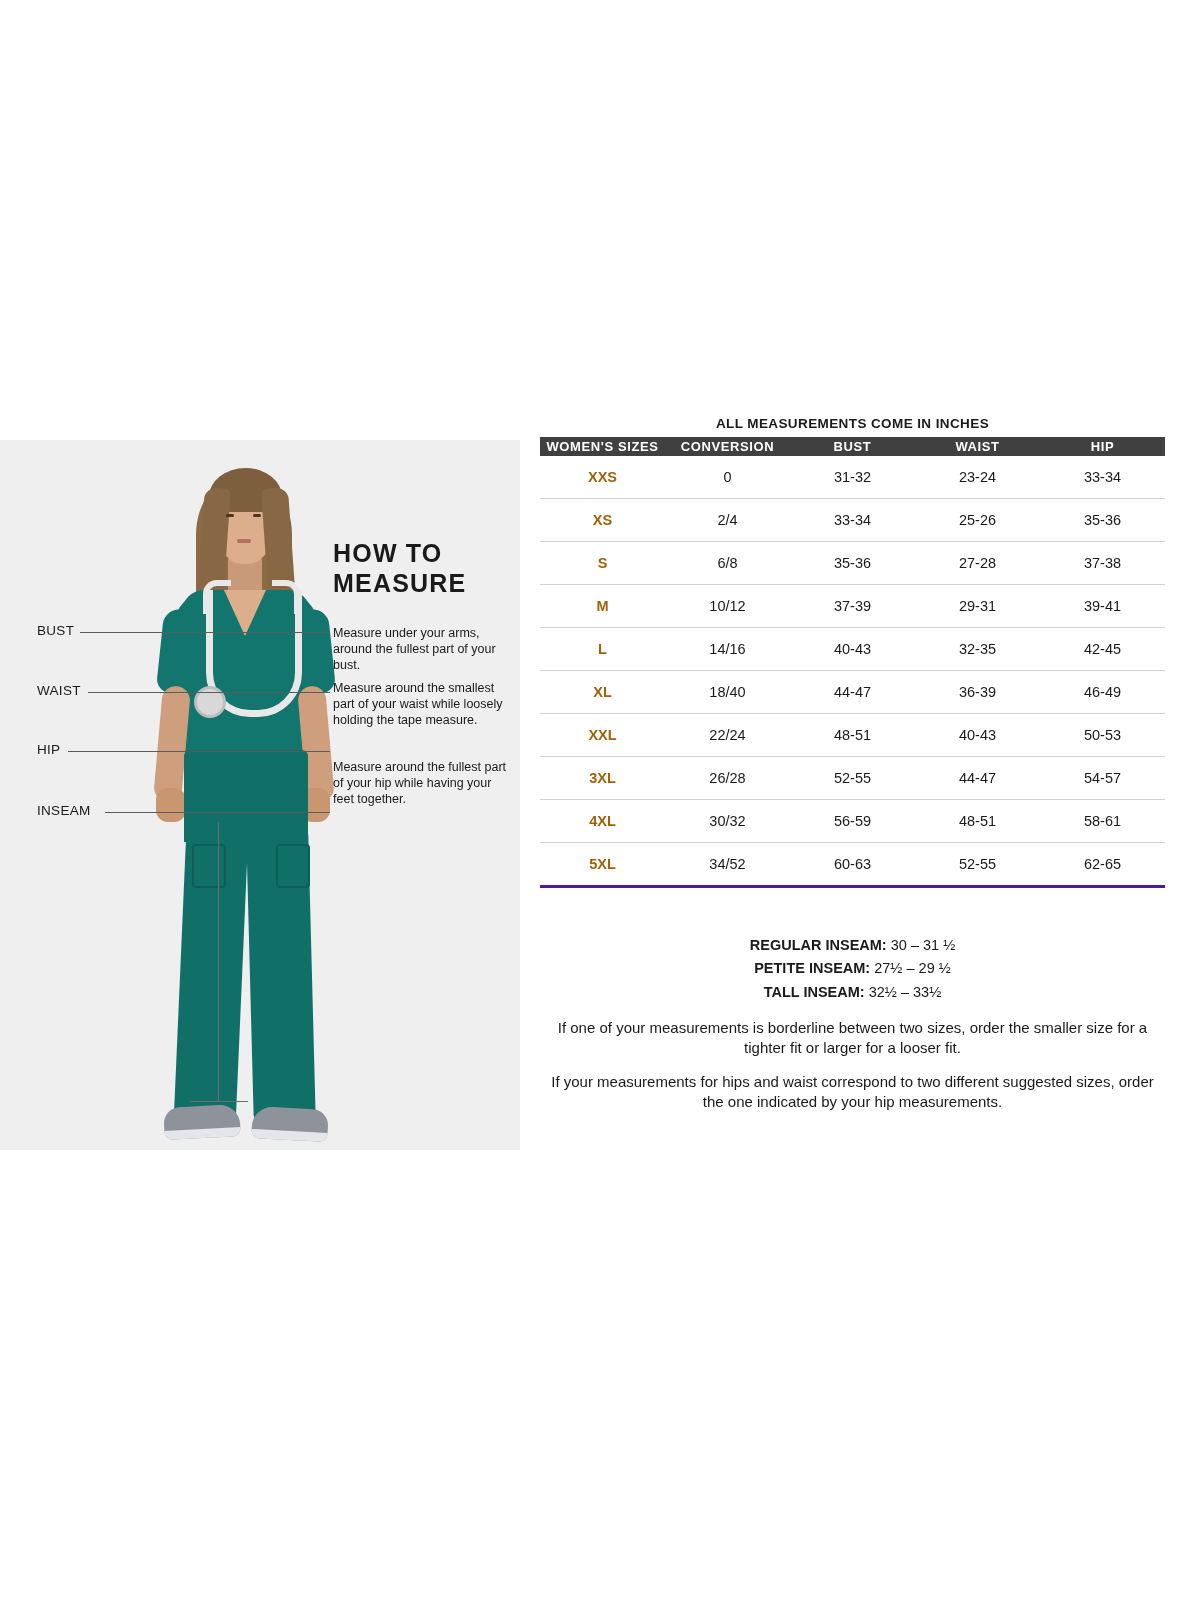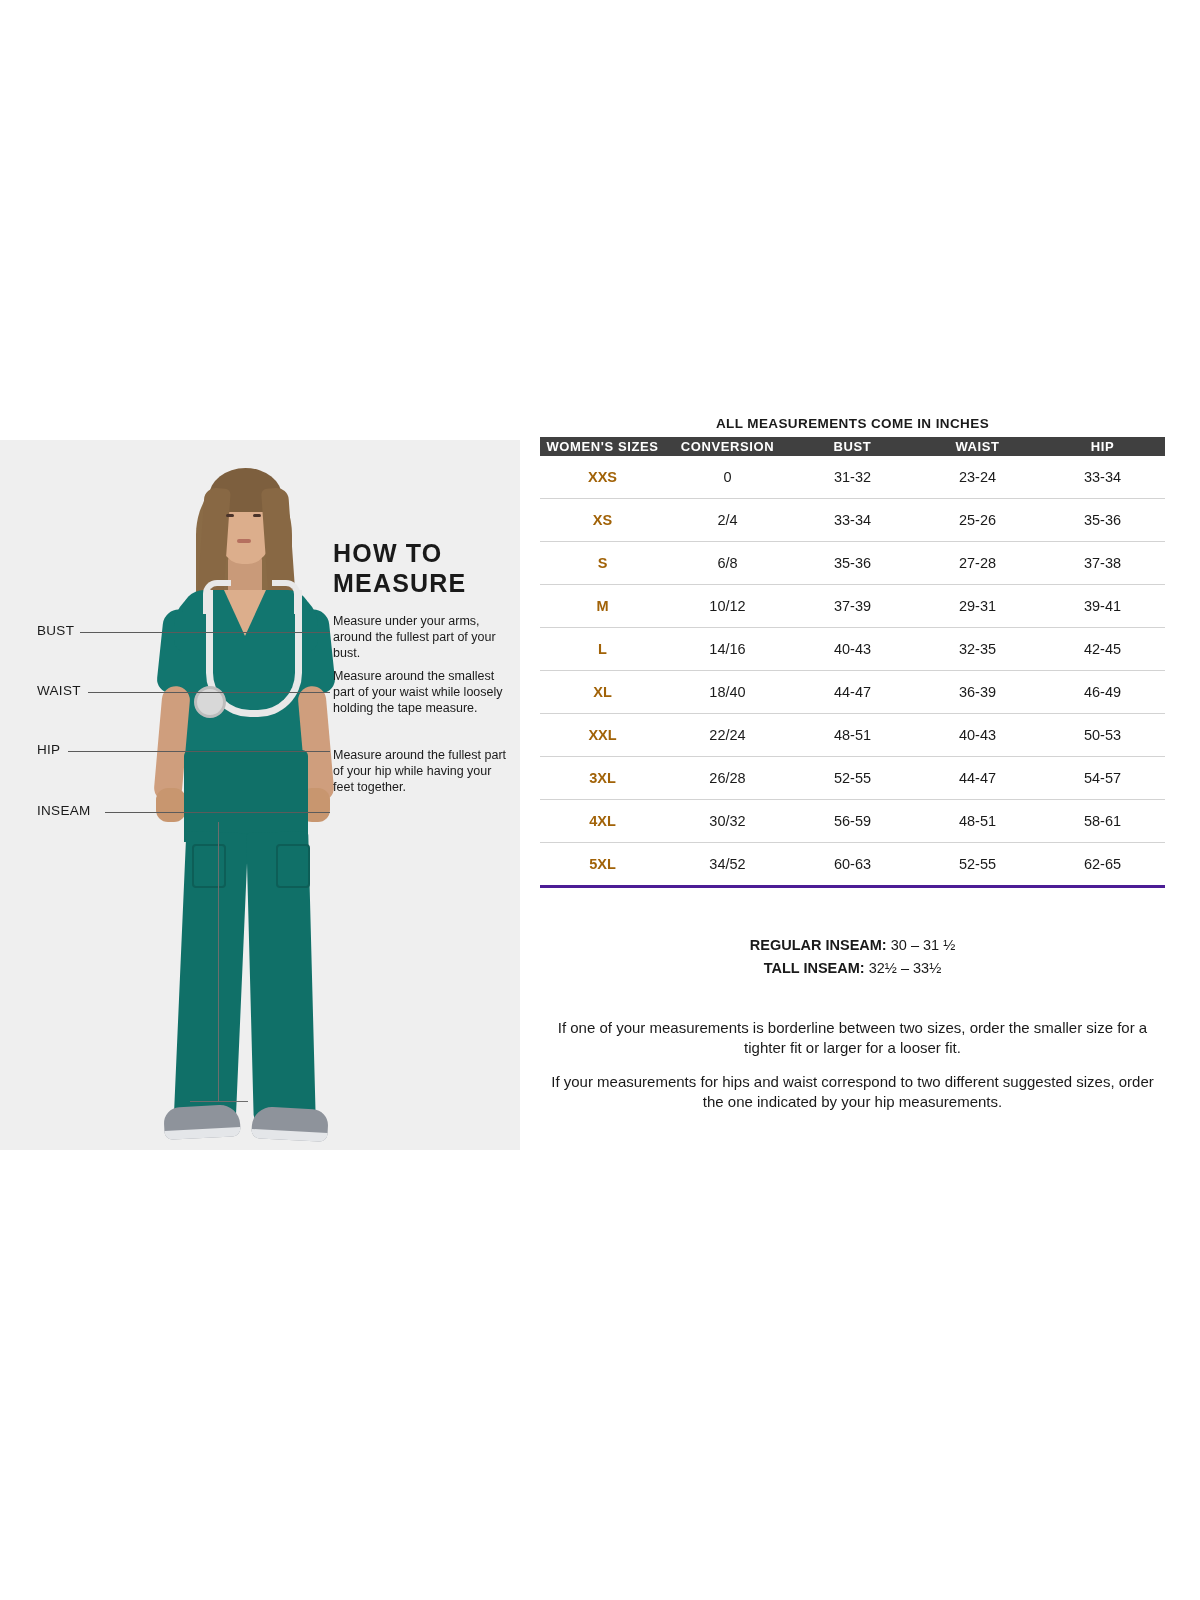--- a/index.html
+++ b/index.html
@@ -38,20 +38,21 @@
     color: #1a1a1a;
   }
 
   .measure-note {
     position: absolute;
     left: 333px;
     width: 175px;
     font-size: 12.5px;
     line-height: 1.26;
     color: #1a1a1a;
+    margin-top: 12px;
   }
   #note-bust  { top: 174px; }
   #note-waist { top: 229px; }
   #note-hip   { top: 308px; }
   #note-inseam{ top: 365px; }
 
   .label-left {
     position: absolute;
     font-size: 13.5px;
     color: #1a1a1a;
@@ -463,19 +464,23 @@
       </tbody>
   </table>
 </div>
 
 <div id="inseam-block">
   <div>
     <b>REGULAR INSEAM:</b>
     <span>30  – 31 ½</span>
   </div>
   <div>
+    <b>PETITE INSEAM:</b>
+    <span>27½ – 29 ½</span>
+  </div>
+  <div>
     <b>TALL INSEAM:</b>
     <span>32½ – 33½</span>
   </div>
 </div>
 
 <div class="note-para" id="note-1">If one of your measurements is borderline between two sizes, order the smaller size for a tighter fit or larger for a looser fit.</div>
 <div class="note-para" id="note-2">If your measurements for hips and waist correspond to two different suggested sizes, order the one indicated by your hip measurements.</div>
 
 </body></html>

